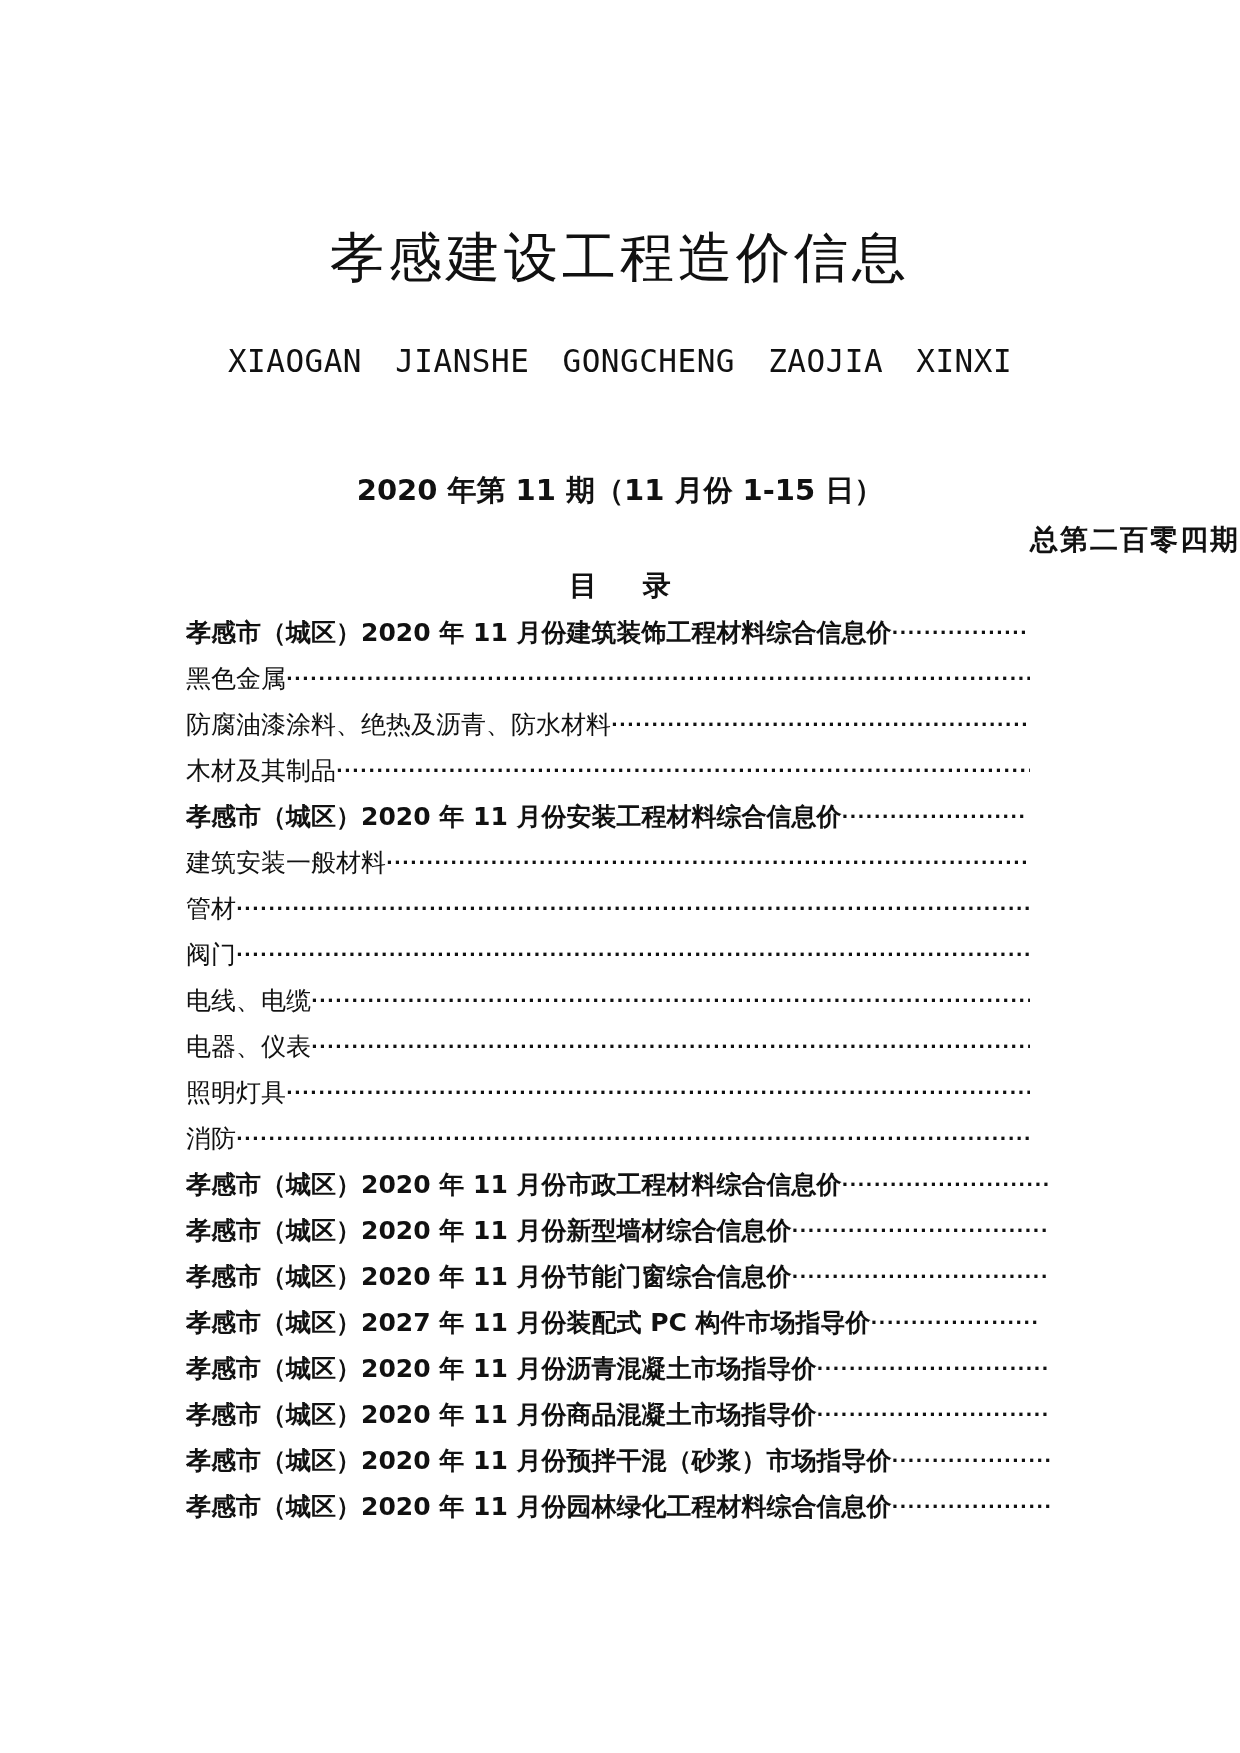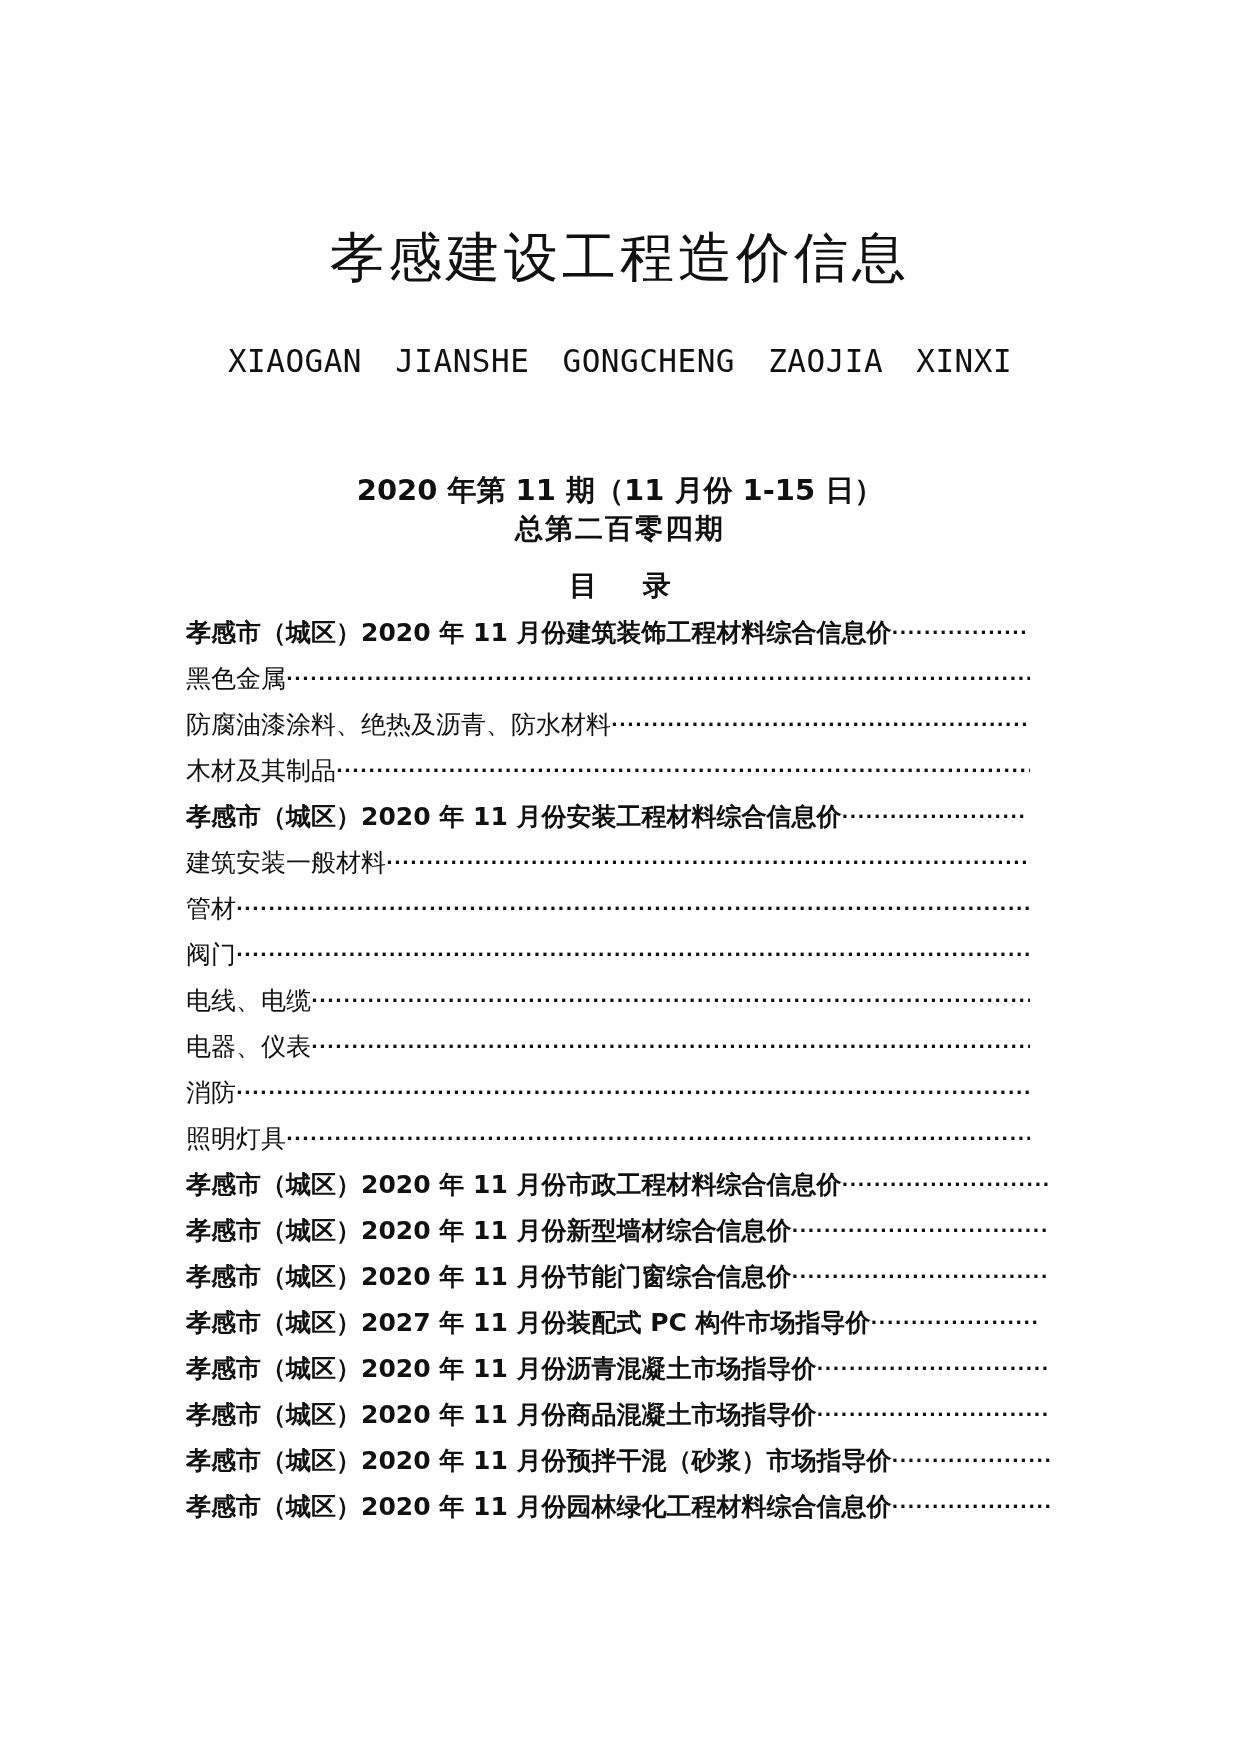--- a/index.html
+++ b/index.html
@@ -52,24 +52,24 @@
       left: 0;
       width: 100%;
       text-align: center;
       font-size: 29px;
       font-weight: bold;
       line-height: 40px;
       font-family: "DejaVu Sans", "Liberation Sans", sans-serif;
     }
     .total-line {
       position: absolute;
-      top: 509px;
-      left: 0;
-      width: 100%;
-      text-align: center;
+      top: 520px;
+      left: 0;
+      width: 100%;
+      text-align: right;
       font-size: 28px;
       font-weight: bold;
       line-height: 40px;
       letter-spacing: 2px;
     }
     .toc-heading {
       position: absolute;
       top: 566px;
       left: 0;
       width: 100%;
@@ -170,26 +170,26 @@
       </li>
       <li class="toc-item minor">
         <span class="label">电线、电缆</span>
         <span class="leader" style="width: 719px;"></span>
       </li>
       <li class="toc-item minor">
         <span class="label">电器、仪表</span>
         <span class="leader" style="width: 719px;"></span>
       </li>
       <li class="toc-item minor">
+        <span class="label">照明灯具</span>
+        <span class="leader" style="width: 744px;"></span>
+      </li>
+      <li class="toc-item minor">
         <span class="label">消防</span>
         <span class="leader" style="width: 794px;"></span>
-      </li>
-      <li class="toc-item minor">
-        <span class="label">照明灯具</span>
-        <span class="leader" style="width: 744px;"></span>
       </li>
       <li class="toc-item major">
         <span class="label">孝感市（城区）2020 年 11 月份市政工程材料综合信息价</span>
         <span class="leader" style="width: 208.516px;"></span>
       </li>
       <li class="toc-item major">
         <span class="label">孝感市（城区）2020 年 11 月份新型墙材综合信息价</span>
         <span class="leader" style="width: 258.516px;"></span>
       </li>
       <li class="toc-item major">

